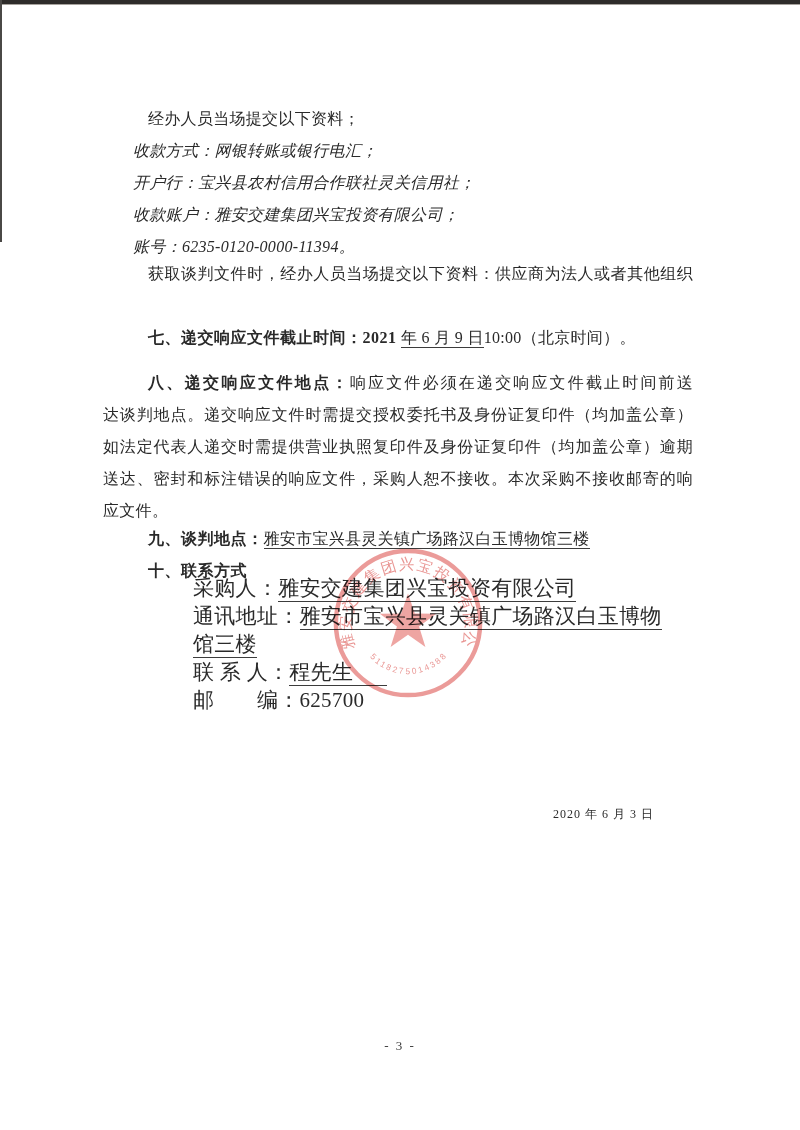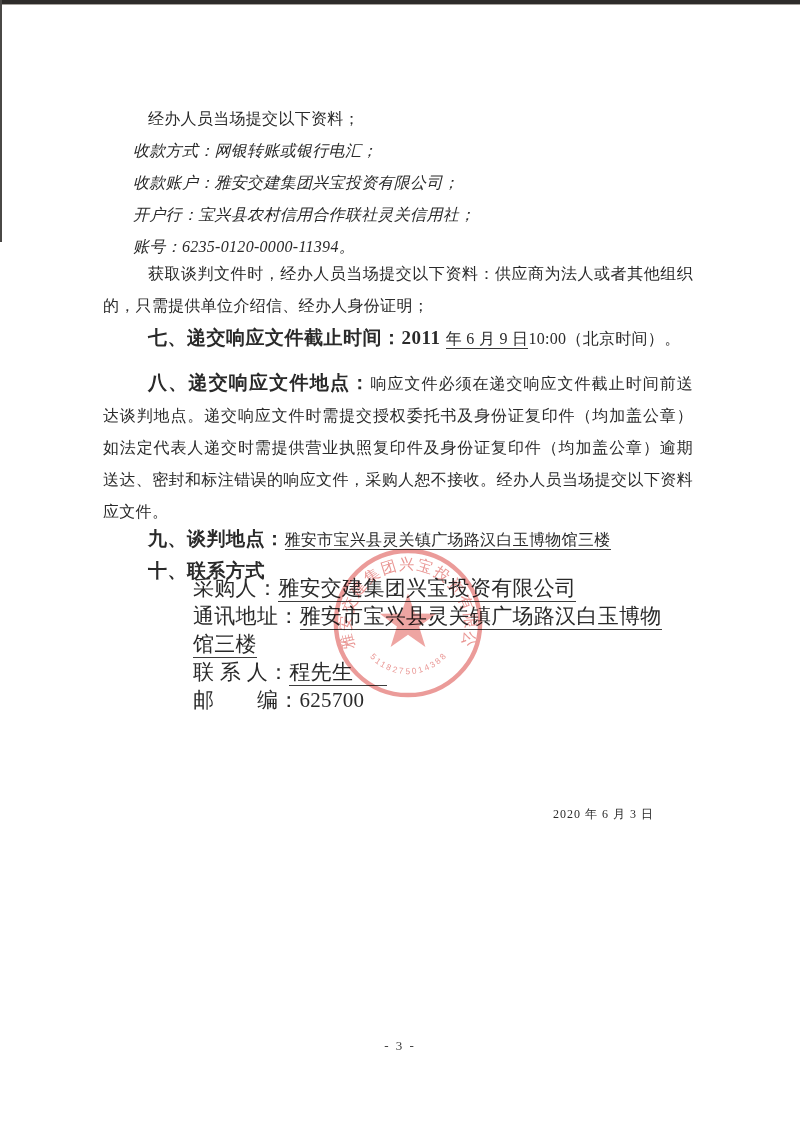--- a/index.html
+++ b/index.html
@@ -17,21 +17,21 @@
   
   .scan-top-bar { position: absolute; left: 0; top: 0; width: 800px; height: 4px; background: #2e2c2a; }
   .scan-top-bar::after { content:""; position:absolute; left:0; top:4px; width:800px; height:1px; background:#a7a39e; }
   .scan-left-line { position: absolute; left: 0; top: 0; width: 2px; height: 242px; background: #4a4846; }
 
   .abs { position: absolute; }
   .body-text { font-size: 16px; line-height: 32px; letter-spacing: 0.3px; }
   .block { left: 103px; width: 590px; }
   .ind-1 { padding-left: 30px; font-style: italic; }
   .ind-2 { padding-left: 45px; }
-  .hd { font-size: 19px; font-weight: bold; letter-spacing: 0.5px; }
+  .hd { font-size: 16px; font-weight: bold; letter-spacing: 0.5px; }
   .u { border-bottom: 1.2px solid #3c3c3c; padding-bottom: 1px; text-align: right; }
   .u-trail { padding-right: 34px; }
   .jline { display: block; text-align: justify; text-align-last: justify; }
   .lline { display: block; }
 
   .contacts { left: 193px; top: 574px; width: 480px; font-size: 21px; line-height: 28px; letter-spacing: 0.3px; }
   .contact-row { display: block; }
 
   .date-line { left: 553px; top: 806px; font-size: 12px; letter-spacing: 1px; }
   .page-num { left: 0; top: 1038px; width: 800px; text-align: center; font-size: 13px; color: #3a3a3a; letter-spacing: 2px; }
@@ -43,39 +43,38 @@
 <body>
 
 <div class="page">
 
   <div class="scan-top-bar"></div>
   <div class="scan-left-line"></div>
 
   <div class="abs block body-text" style="top:103px;">
     <span class="lline ind-2">经办人员当场提交以下资料；</span>
     <span class="lline ind-1">收款方式：网银转账或银行电汇；</span>
+    <span class="lline ind-1">开户行：宝兴县农村信用合作联社灵关信用社；</span>
     <span class="lline ind-1">收款账户：雅安交建集团兴宝投资有限公司；</span>
-    <span class="lline ind-1">开户行：宝兴县农村信用合作联社灵关信用社；</span>
     <span class="lline ind-1">账号：6235-0120-0000-11394。</span>
   </div>
 
   <div class="abs block body-text" style="top:258px;">
     <span class="jline ind-2">获取谈判文件时，经办人员当场提交以下资料：供应商为法人或者其他组织</span>
-    <span class="lline">的，只需提供单位介绍信、经办人身份证明；</span>
   </div>
 
   <div class="abs block body-text ind-2" style="top:322px;">
-    <span class="hd">七、递交响应文件截止时间：</span><span class="hd">2011 </span><span class="u">年 6 月 9 日</span><span>10:00（北京时间）。</span>
+    <span class="hd">七、递交响应文件截止时间：</span><span class="hd">2021 </span><span class="u">年 6 月 9 日</span><span>10:00（北京时间）。</span>
   </div>
 
   <div class="abs block body-text" style="top:367px;">
     <span class="jline ind-2"><span class="hd">八、递交响应文件地点：</span><span>响应文件必须在递交响应文件截止时间前送</span></span>
     <span class="jline">达谈判地点。递交响应文件时需提交授权委托书及身份证复印件（均加盖公章）</span>
     <span class="jline">如法定代表人递交时需提供营业执照复印件及身份证复印件（均加盖公章）逾期</span>
-    <span class="jline">送达、密封和标注错误的响应文件，采购人恕不接收。经办人员当场提交以下资料</span>
+    <span class="jline">送达、密封和标注错误的响应文件，采购人恕不接收。本次采购不接收邮寄的响</span>
     <span class="lline">应文件。</span>
   </div>
 
   <div class="abs block body-text ind-2" style="top:523px;">
     <span class="hd">九、谈判地点：</span><span class="u">雅安市宝兴县灵关镇广场路汉白玉博物馆三楼</span>
   </div>
 
   <div class="abs block body-text ind-2" style="top:555px;">
     <span class="hd">十、联系方式</span>
   </div>

